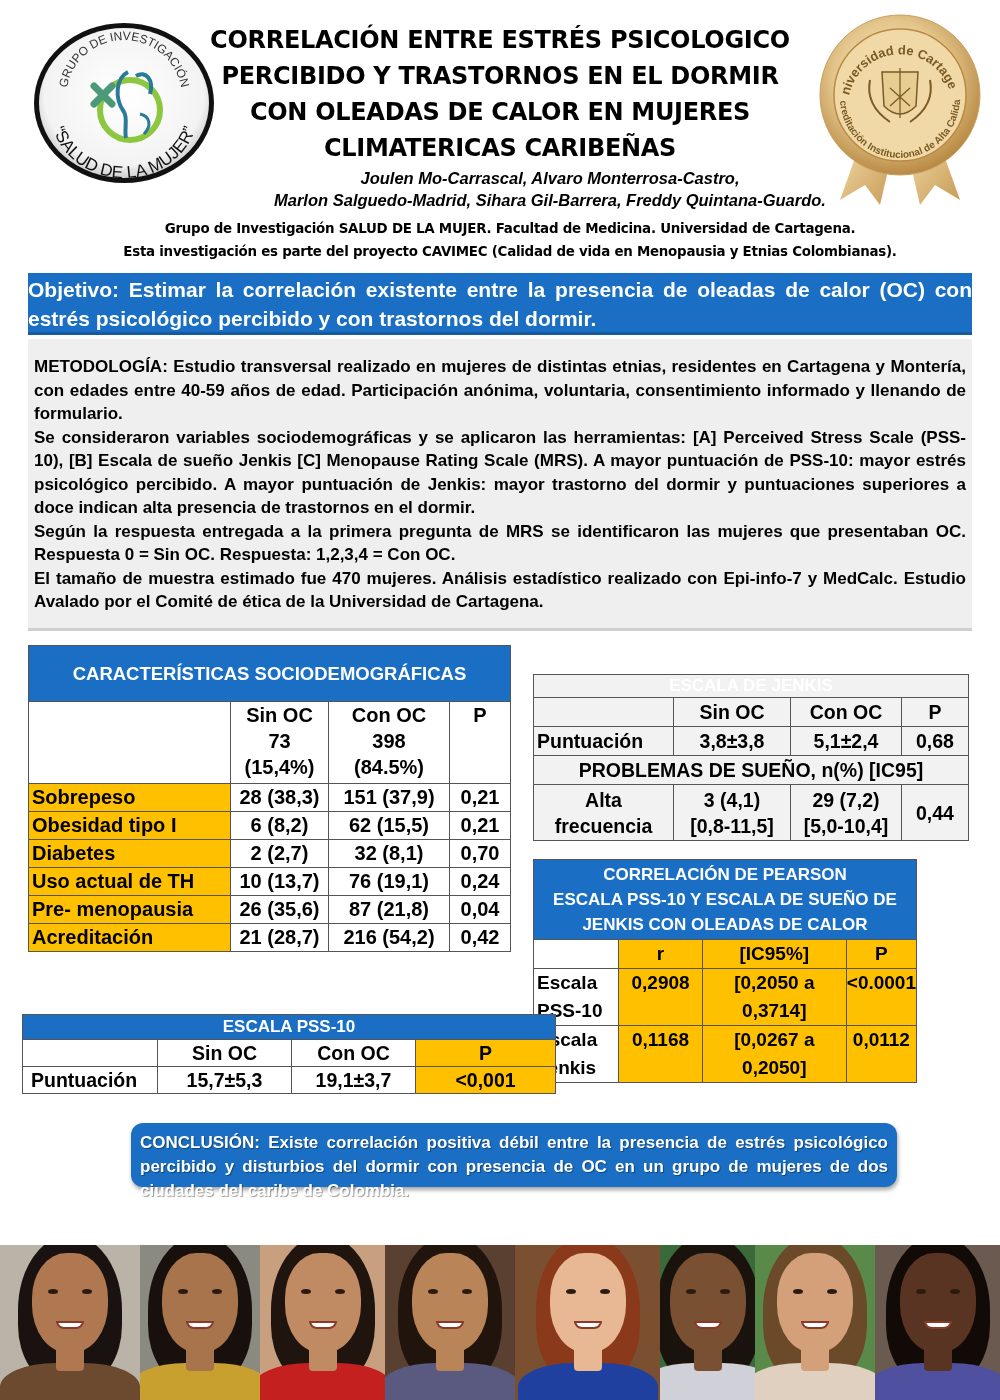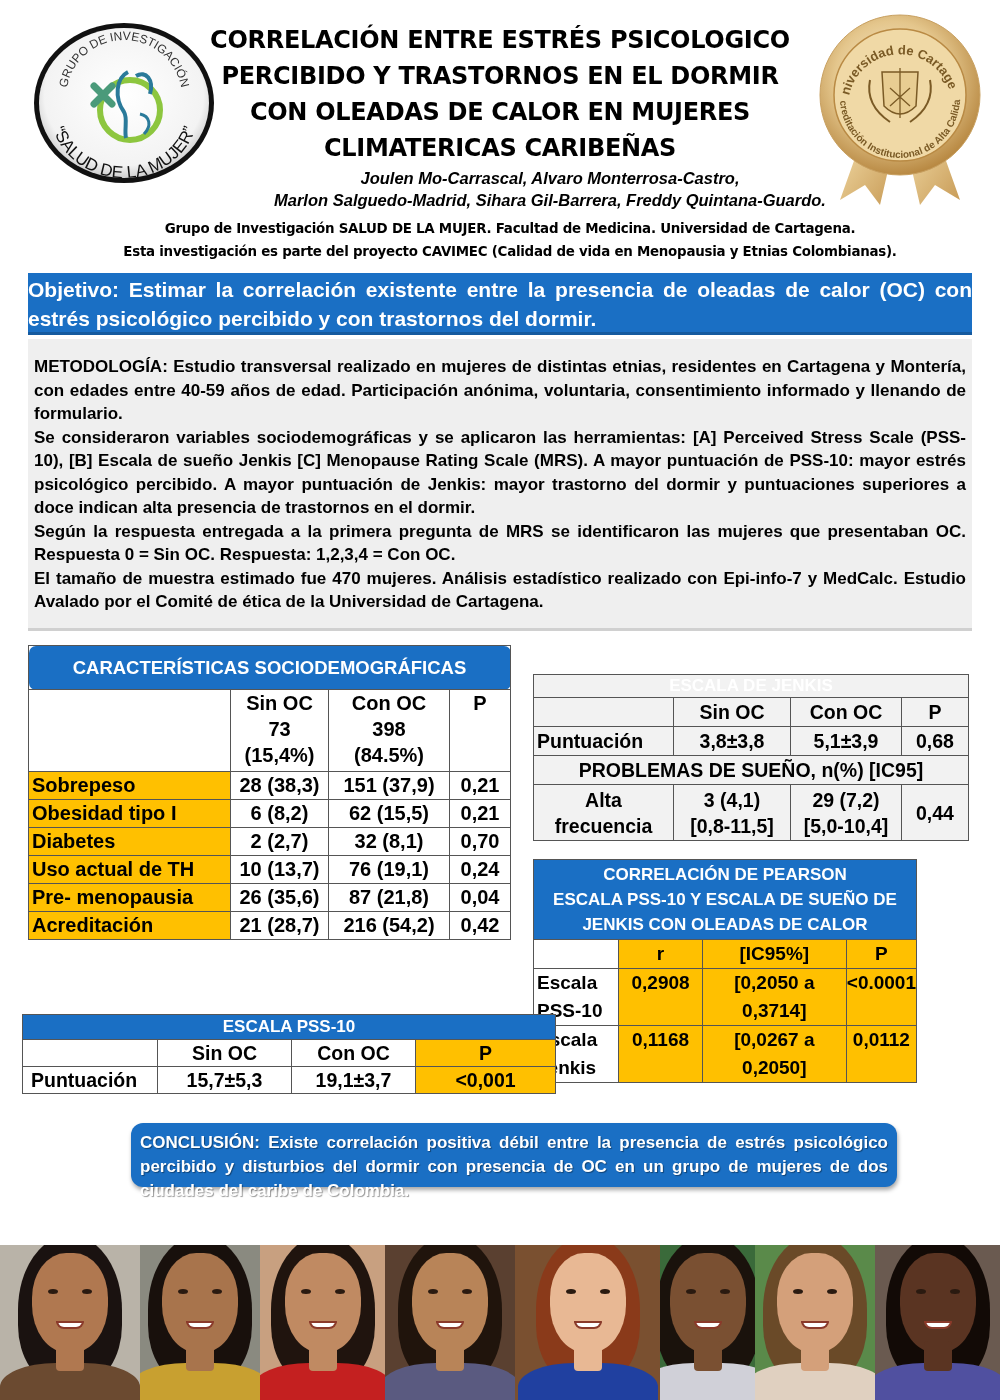--- a/index.html
+++ b/index.html
@@ -29,21 +29,21 @@
             background: #efefef; border-bottom: 3px solid #d0d0d0; padding: 16px 6px; }
   .method p { font-weight: bold; font-size: 17px; line-height: 23.5px; text-align: justify; }
 
   
   table { border-collapse: collapse; font-weight: bold; }
   td, th { border: 1px solid #555; }
   .hdr-blue { background: #1a6fc4; color: #fff; text-align: center; }
   .orange { background: #ffc000; }
 
   .t-socio { position: absolute; left: 28px; top: 645px; width: 483px; }
-  .t-socio .cap { height: 44px; font-size: 18.5px; font-weight: bold; border-radius: 7px; }
+  .t-socio .cap { height: 56px; font-size: 18.5px; font-weight: bold; }
   .t-socio td { font-size: 20px; height: 28px; padding: 0 3px; }
   .t-socio .lbl { width: 202px; }
   .t-socio .c1 { width: 98px; text-align: center; }
   .t-socio .c2 { width: 121px; text-align: center; }
   .t-socio .c3 { text-align: center; }
   .t-socio .head td { vertical-align: top; height: 82px; line-height: 26px; }
 
   .t-jenkis { position: absolute; left: 533px; top: 674px; width: 436px; }
   .t-jenkis .cap { font-size: 17px; height: 23px; }
   .t-jenkis td { font-size: 19.5px; text-align: center; height: 29px; background: #f2f2f2; }
@@ -231,21 +231,21 @@
   </tr>
   <tr>
     <td class="lbl"></td>
     <td class="c1">Sin OC</td>
     <td class="c2">Con OC</td>
     <td>P</td>
   </tr>
   <tr>
     <td class="lbl">Puntuación</td>
     <td>3,8±3,8</td>
-    <td>5,1±3,9</td>
+    <td>5,1±2,4</td>
     <td>0,68</td>
   </tr>
   <tr>
     <td colspan="4" class="sub">PROBLEMAS DE SUEÑO, n(%) [IC95]</td>
   </tr>
   <tr class="two">
     <td>
       <div>Alta</div>
       <div>frecuencia</div>
     </td>

